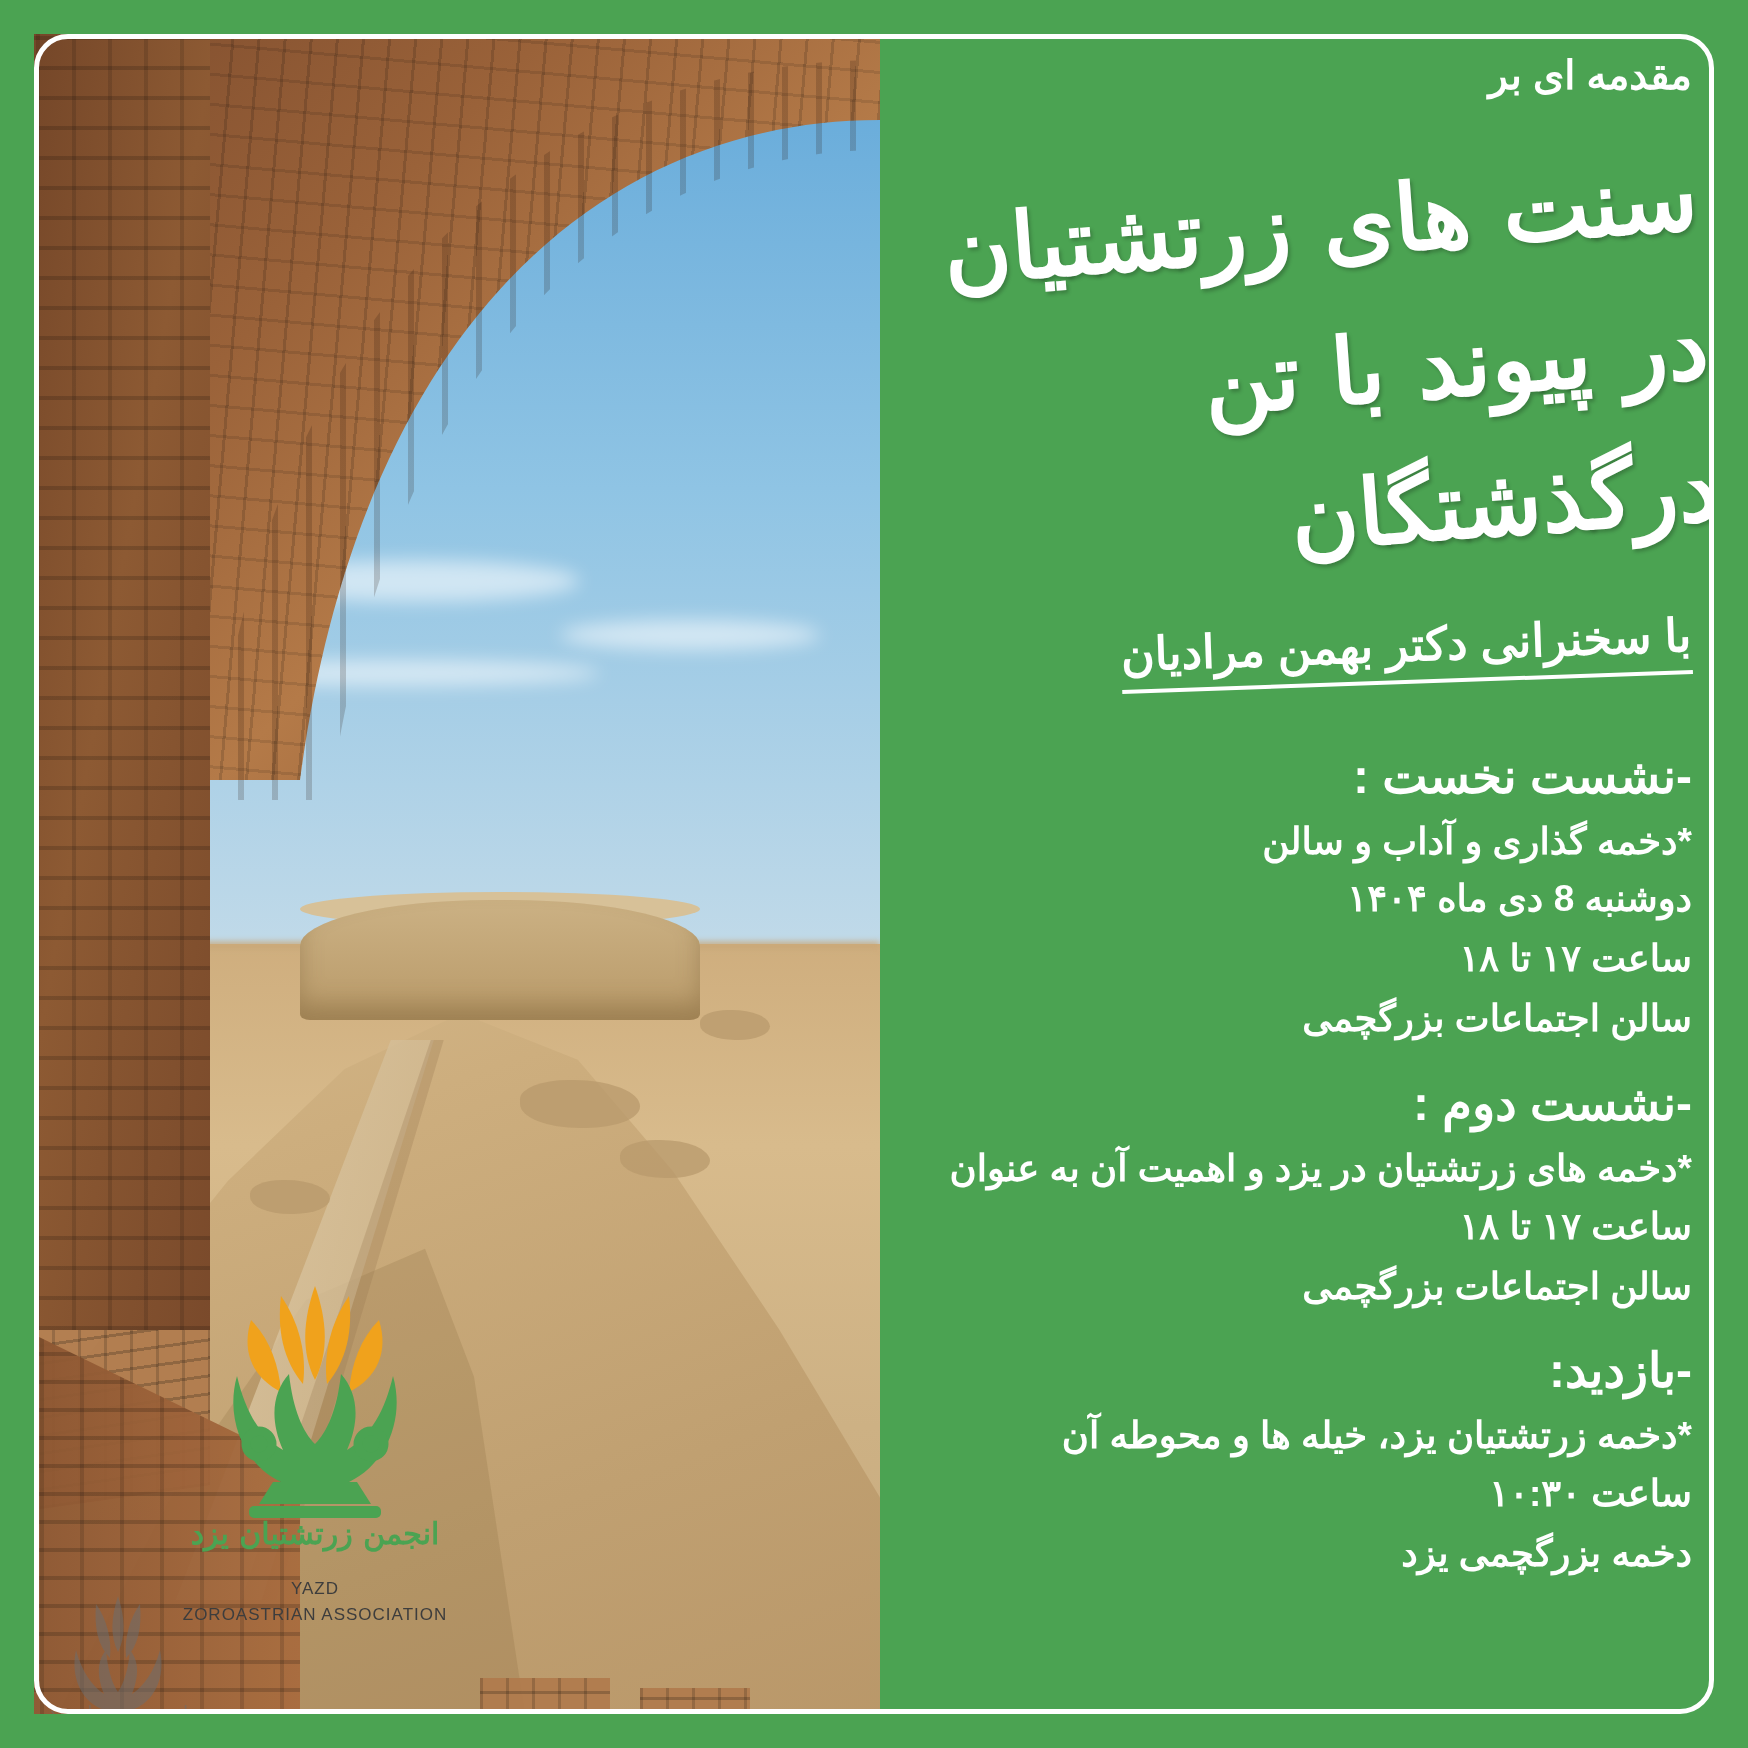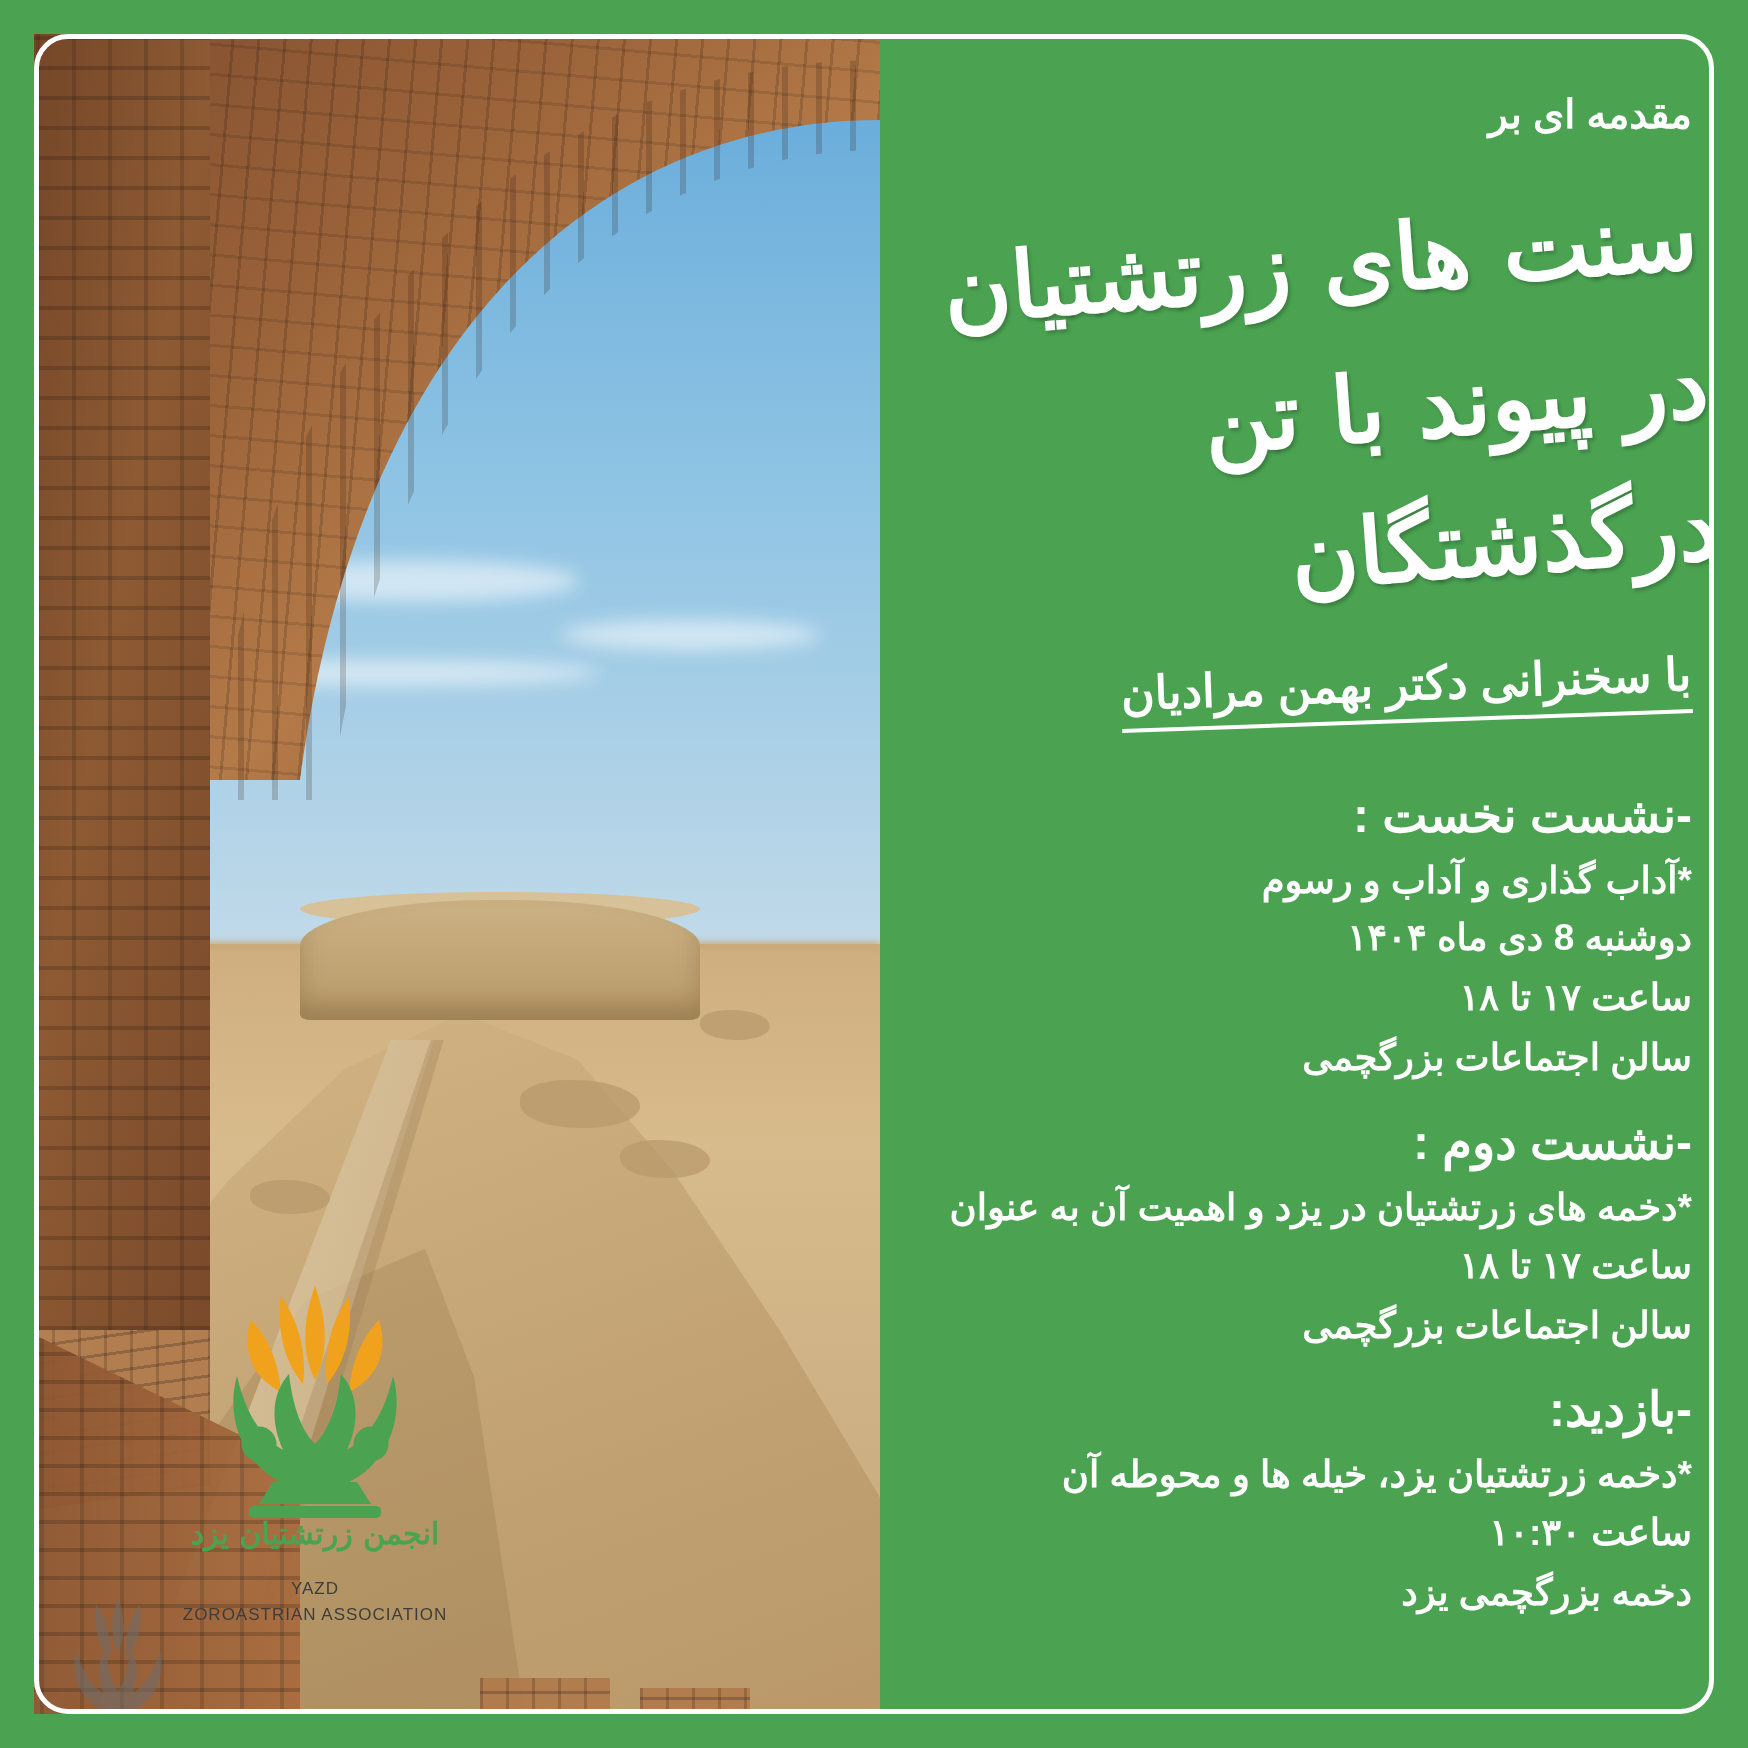--- a/index.html
+++ b/index.html
@@ -190,21 +190,20 @@
   }
 
   
   .panel {
     position: absolute;
     right: 0; top: 0;
     width: 868px;
     height: 1412px;
     background: #4ba352;
     z-index: 10;
-    margin-top: 39px;
   }
   .text-col {
     position: absolute;
     right: 56px;
     top: 0;
     width: 760px;
     text-align: right;
     color: #ffffff;
     direction: rtl;
   }
@@ -375,21 +374,21 @@
       </div>
 
       <div style="text-align:right;">
         <div class="speaker">با سخنرانی دکتر بهمن مرادیان</div>
       </div>
 
       <div class="sessions">
 
         <div>
           <div class="sec-head">-نشست نخست :</div>
-          <p class="line wrap">*آداب گذاری و آداب و رسوم</p>
+          <p class="line wrap">*دخمه گذاری و آداب و سالن</p>
           <p class="line">دوشنبه 8 دی ماه ۱۴۰۴</p>
           <p class="line">ساعت ۱۷ تا ۱۸</p>
           <p class="line">سالن اجتماعات بزرگچمی</p>
         </div>
 
         <div>
           <div class="sec-head">-نشست دوم :</div>
           <p class="line wrap">*دخمه های زرتشتیان در یزد و اهمیت آن به عنوان</p>
           <p class="line">ساعت ۱۷ تا ۱۸</p>
           <p class="line">سالن اجتماعات بزرگچمی</p>

